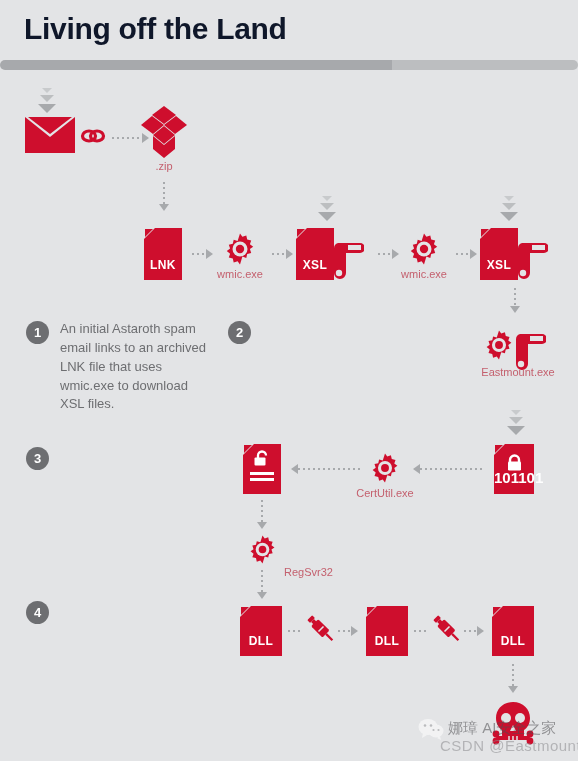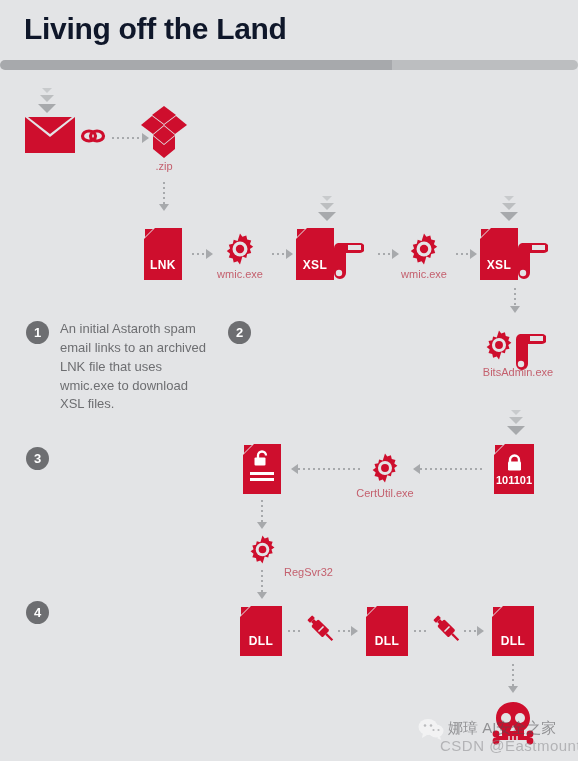--- a/index.html
+++ b/index.html
@@ -36,21 +36,21 @@
   }
   .file .corner2{
     position:absolute;left:1px;top:1px;width:0;height:0;
     border-left:8px solid #ce0e2d;border-bottom:8px solid transparent;
   }
   .file .ftext{
     position:absolute;left:0;right:0;bottom:8px;
     text-align:center;color:#fff;font-size:12px;font-weight:bold;
     letter-spacing:0.4px;
   }
-  .file .ftext.small{font-size:11px;letter-spacing:0px;}
+  .file .ftext.small{font-size:15px;letter-spacing:0px;}
 
   
   .env{position:relative;width:50px;height:36px;background:#ce0e2d;}
   .env .flap{
     position:absolute;left:0;top:0;width:0;height:0;
     border-left:25px solid transparent;border-right:25px solid transparent;
     border-top:20px solid #e3e4e6;
   }
   .env .flap2{
     position:absolute;left:3px;top:0;width:0;height:0;
@@ -276,21 +276,21 @@
   </div>
   <div class="node" style="left:514px;top:332px;">
     <svg width="32" height="40" viewBox="0 0 32 40">
       <g fill="#ce0e2d">
         <path d="M6 2h22a5 5 0 0 1 0 10H14v20a6 6 0 0 1-12 0V8a6 6 0 0 1 4-6z"></path>
       </g>
       <rect x="16" y="4" width="13" height="5" fill="#e3e4e6"></rect>
       <circle cx="7" cy="32" r="3.2" fill="#e3e4e6"></circle>
     </svg>
   </div>
-  <div class="lbl" style="left:458px;top:366px;width:120px;">BitsAdmin.exe</div>
+  <div class="lbl" style="left:458px;top:366px;width:120px;">Eastmount.exe</div>
 
   <div class="tri-stack" style="left:507px;top:410px;">
     <div class="tri" style="border-left-width:5px;border-right-width:5px;border-top:5px solid #c8cacc;"></div>
     <div class="tri" style="margin-top:2px;border-left-width:7px;border-right-width:7px;border-top:7px solid #bcbec0;"></div>
     <div class="tri" style="margin-top:2px;border-left-width:9px;border-right-width:9px;border-top:9px solid #a7a9ac;"></div>
   </div>
 
   <div class="step" style="left:26px;top:446px;">
     <div class="num">3</div>
   </div>

